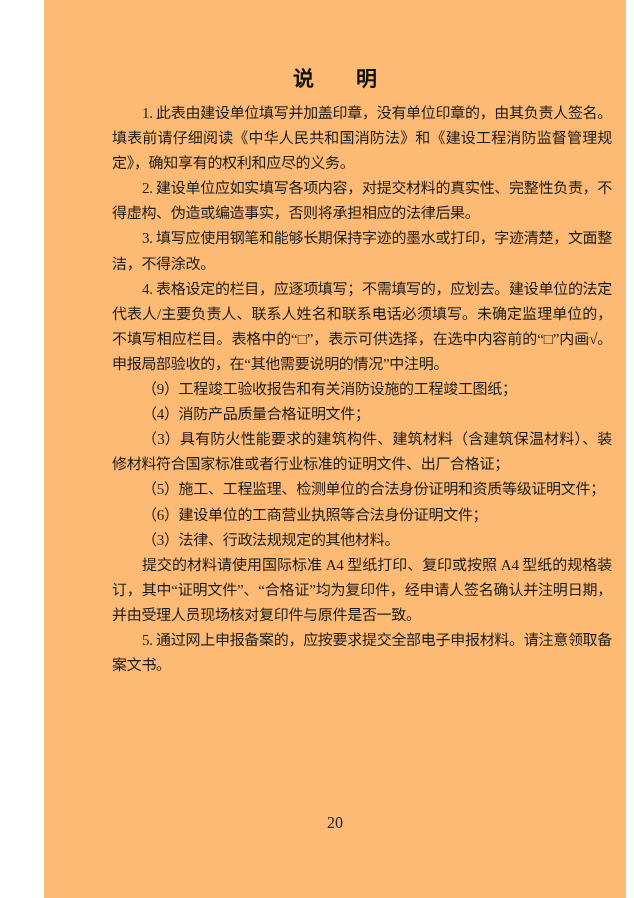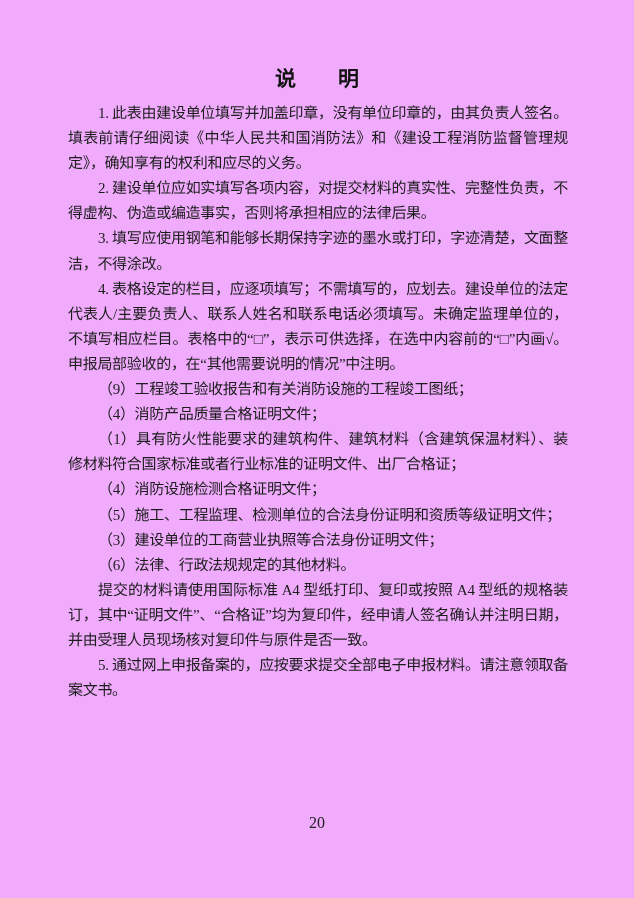--- a/index.html
+++ b/index.html
@@ -8,24 +8,25 @@
     background: #ffffff;
   }
   body {
     width: 634px;
     height: 898px;
     font-family: "Liberation Serif", "DejaVu Serif", serif;
     color: #1c1c1c;
   }
   .page {
     position: relative;
-    width: 634px;
+    width: 582px;
     height: 898px;
-    background: #f0abfc;
+    background: #fdba74;
     overflow: hidden;
+    margin-left: 44px;
   }
   .doc-title {
     position: absolute;
     top: 62px;
     left: 0;
     width: 100%;
     margin: 0;
     text-align: center;
     font-size: 21px;
     font-weight: bold;
@@ -63,23 +64,22 @@
 <div class="page">
   <h1 class="doc-title">说　　明</h1>
 
   <div class="content">
     <p class="para">1. 此表由建设单位填写并加盖印章，没有单位印章的，由其负责人签名。填表前请仔细阅读《中华人民共和国消防法》和《建设工程消防监督管理规定》，确知享有的权利和应尽的义务。</p>
     <p class="para">2. 建设单位应如实填写各项内容，对提交材料的真实性、完整性负责，不得虚构、伪造或编造事实，否则将承担相应的法律后果。</p>
     <p class="para">3. 填写应使用钢笔和能够长期保持字迹的墨水或打印，字迹清楚，文面整洁，不得涂改。</p>
     <p class="para">4. 表格设定的栏目，应逐项填写；不需填写的，应划去。建设单位的法定代表人/主要负责人、联系人姓名和联系电话必须填写。未确定监理单位的，不填写相应栏目。表格中的“□”，表示可供选择，在选中内容前的“□”内画√。申报局部验收的，在“其他需要说明的情况”中注明。</p>
     <p class="para">（9）工程竣工验收报告和有关消防设施的工程竣工图纸；</p>
     <p class="para">（4）消防产品质量合格证明文件；</p>
-    <p class="para">（1）具有防火性能要求的建筑构件、建筑材料（含建筑保温材料）、装修材料符合国家标准或者行业标准的证明文件、出厂合格证；</p>
-    <p class="para">（4）消防设施检测合格证明文件；</p>
+    <p class="para">（3）具有防火性能要求的建筑构件、建筑材料（含建筑保温材料）、装修材料符合国家标准或者行业标准的证明文件、出厂合格证；</p>
     <p class="para">（5）施工、工程监理、检测单位的合法身份证明和资质等级证明文件；</p>
-    <p class="para">（3）建设单位的工商营业执照等合法身份证明文件；</p>
-    <p class="para">（6）法律、行政法规规定的其他材料。</p>
+    <p class="para">（6）建设单位的工商营业执照等合法身份证明文件；</p>
+    <p class="para">（3）法律、行政法规规定的其他材料。</p>
     <p class="para">提交的材料请使用国际标准 A4 型纸打印、复印或按照 A4 型纸的规格装订，其中“证明文件”、“合格证”均为复印件，经申请人签名确认并注明日期，并由受理人员现场核对复印件与原件是否一致。</p>
     <p class="para">5. 通过网上申报备案的，应按要求提交全部电子申报材料。请注意领取备案文书。</p>
   </div>
 
   <div class="page-number">20</div>
 </div>
 
 </body></html>

